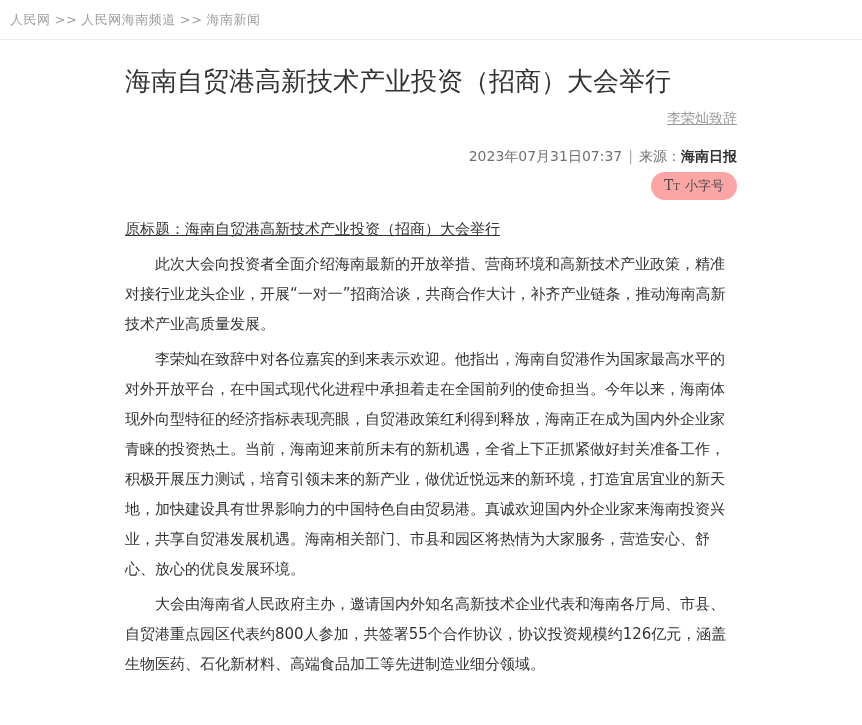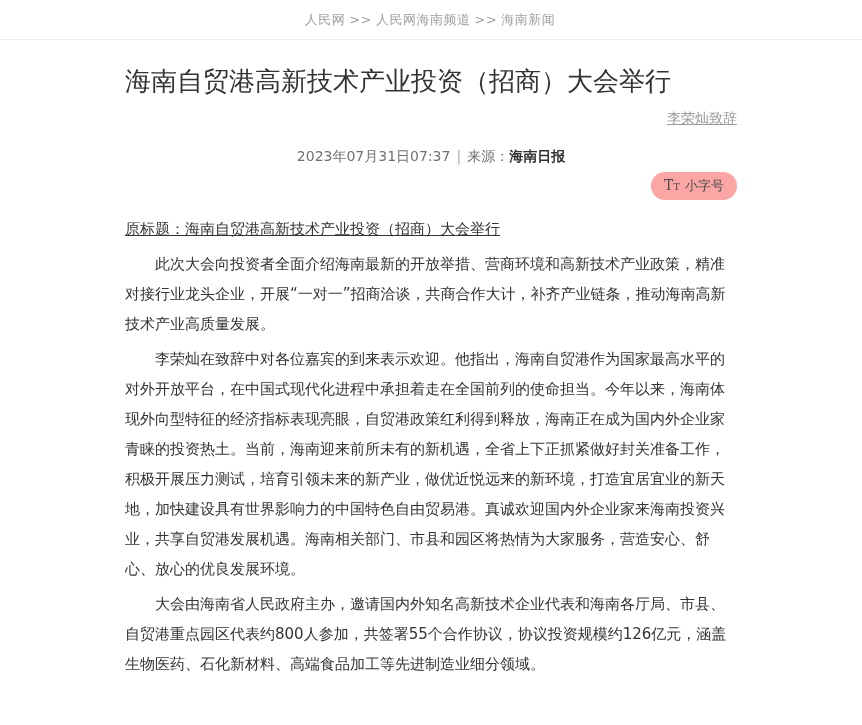--- a/index.html
+++ b/index.html
@@ -11,21 +11,20 @@
     font-family: "DejaVu Sans", "Liberation Sans", sans-serif;
     overflow-x: hidden;
   }
   
   .breadcrumb {
     padding: 11px 12px 10px 10px;
     font-size: 13px;
     color: #9e9e9e;
     border-bottom: 1px solid #ececec;
     letter-spacing: 0.5px;
-    text-align: center;
   }
   .breadcrumb a {
     color: #9e9e9e;
     text-decoration: none;
     cursor: pointer;
   }
   .breadcrumb .sep { margin: 0 4px; color: #9e9e9e; }
 
   
   .content {
@@ -42,21 +41,21 @@
   }
   .article-subtitle {
     margin-top: 12px;
     text-align: right;
     font-size: 14px;
     color: #999999;
     text-decoration: underline;
   }
   .article-meta {
     margin-top: 20px;
-    text-align: center;
+    text-align: right;
     font-size: 14px;
     color: #707070;
   }
   .article-meta .meta-sep { margin: 0 6px; color: #aaaaaa; }
   .article-meta .source-name { color: #333333; font-weight: bold; }
 
   .toolbar {
     margin-top: 6px;
     text-align: right;
   }

